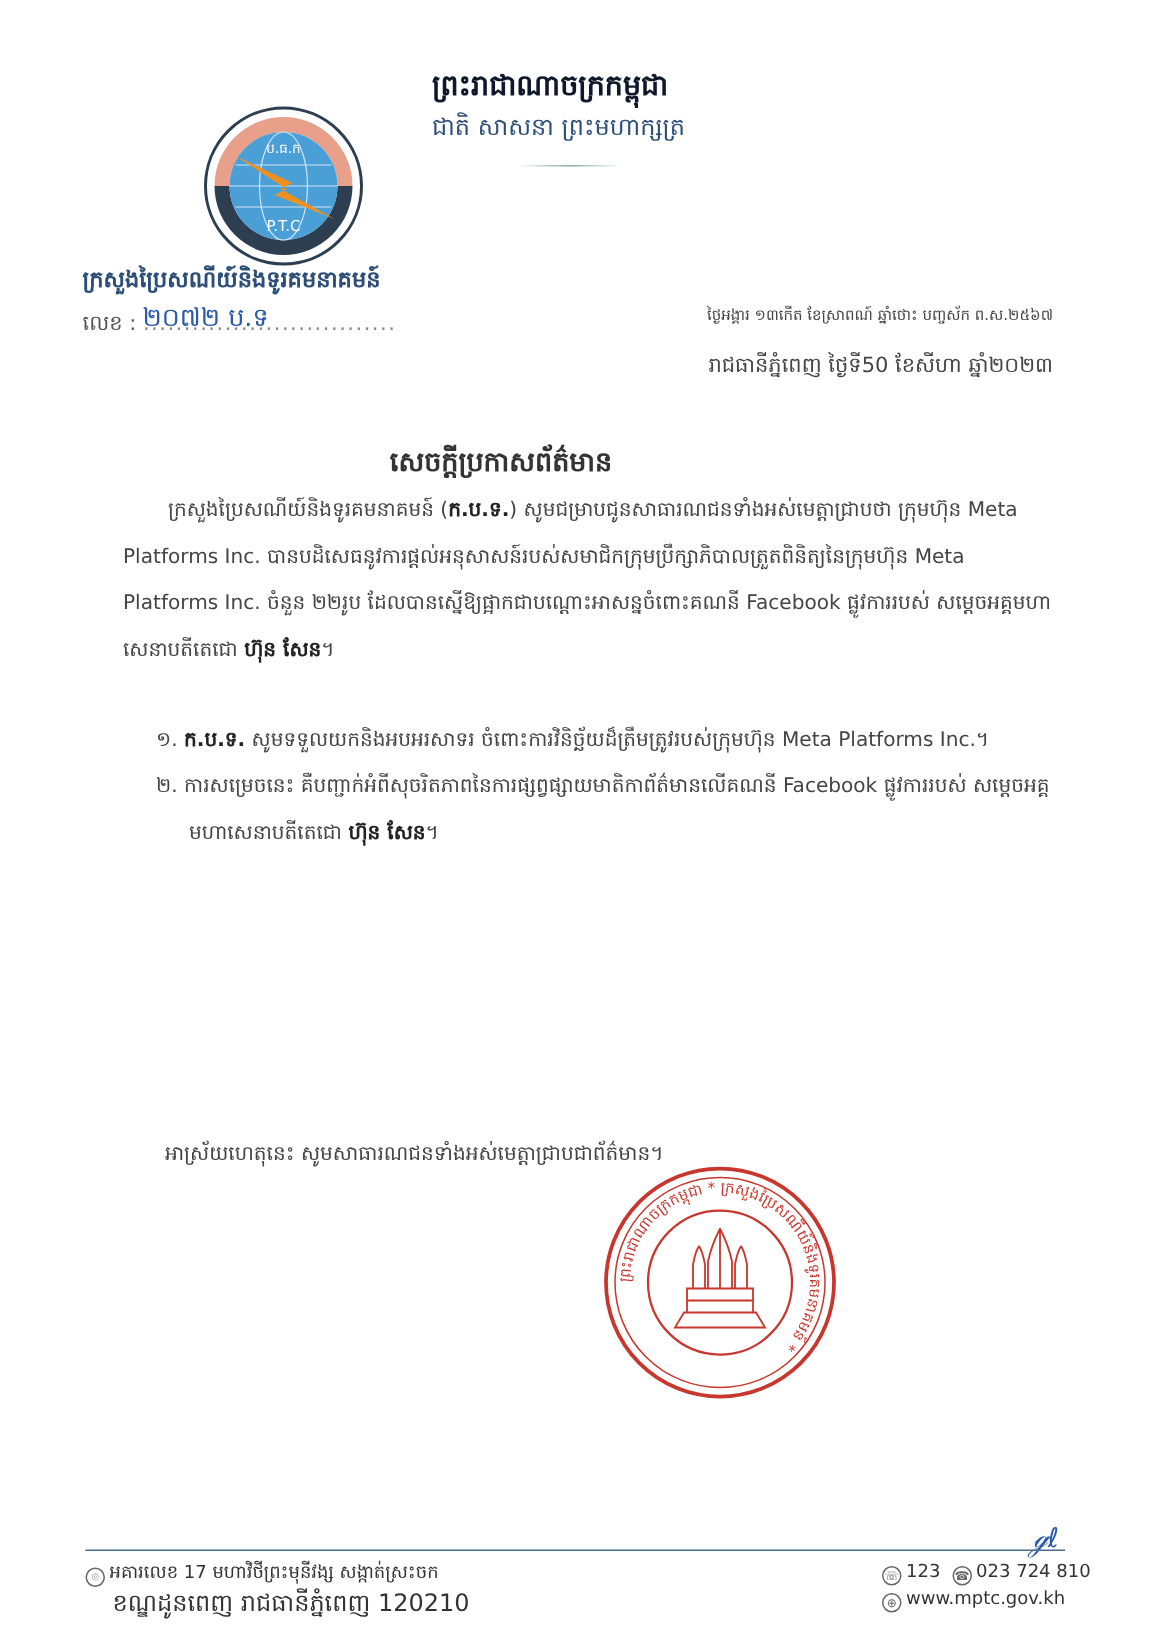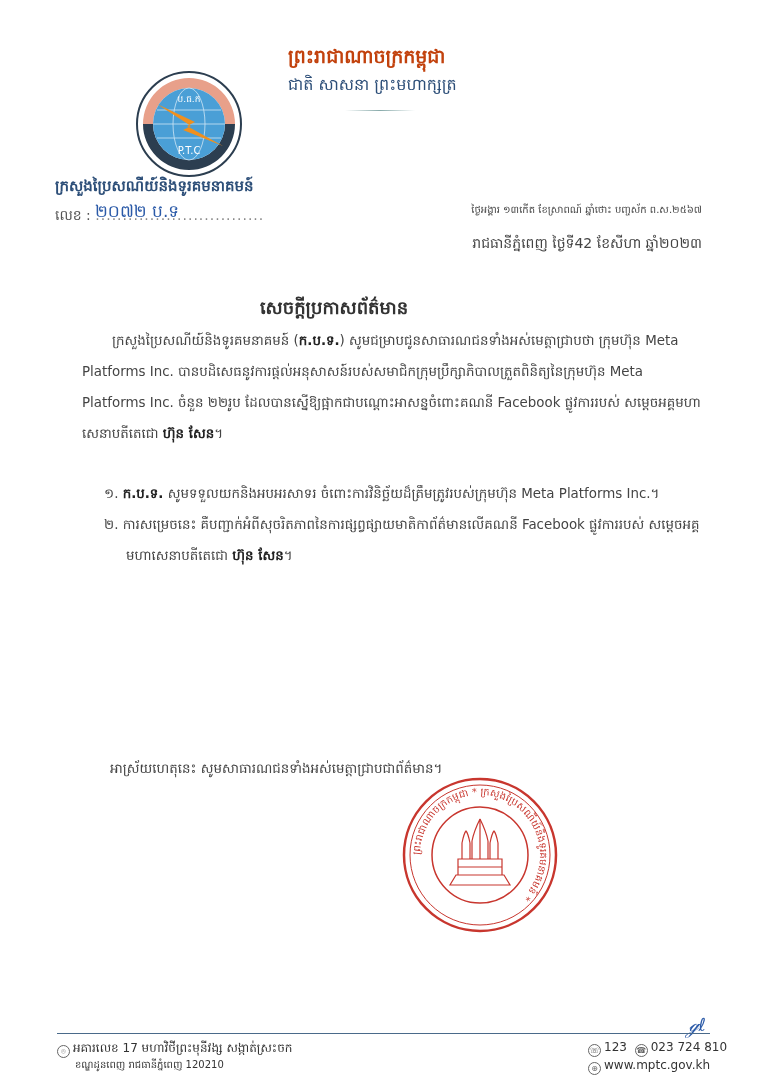--- a/index.html
+++ b/index.html
@@ -1,40 +1,40 @@
 <!DOCTYPE html>
 <html><head>
 <meta charset="utf-8">
 <style>
   html, body { margin: 0; padding: 0; background: #ffffff; }
   body { width: 768px; height: 1085px; position: relative; overflow: hidden;
          font-family: "DejaVu Sans", sans-serif; color: #333; }
   .abs { position: absolute; }
-  .kingdom1 { left: 288px; top: 44px; width: 220px; text-align: left; font-size: 19px; font-weight: bold; color: #c2410c; }
+  .kingdom1 { left: 288px; top: 44px; width: 220px; text-align: left; font-size: 19px; font-weight: bold; color: #0f172a; }
   .kingdom2 { left: 288px; top: 74px; width: 220px; font-size: 16px; font-weight: normal; color: #2c4e78; }
   .flourish { left: 345px; top: 110px; width: 70px; height: 1px; background: linear-gradient(90deg, transparent, #8aa, transparent); }
   .logo { left: 135px; top: 70px; width: 108px; height: 108px; }
   .ministry { left: 55px; top: 176px; font-size: 15px; font-weight: bold; color: #2c4e78; }
   .refno { left: 55px; top: 206px; font-size: 14px; color: #555; }
   .refno .val { color: #2b5aa8; font-size: 17px; }
   .refno .dots { color: #888; letter-spacing: 1px; }
   .date1 { right: 66px; top: 203px; font-size: 10px; color: #444; text-align: right; }
   .date2 { right: 66px; top: 234px; font-size: 14px; color: #444; text-align: right; }
   .title { left: 0; width: 668px; top: 296px; text-align: center; font-size: 18px; font-weight: bold; color: #333; }
   .para { left: 82px; width: 620px; top: 325px; font-size: 13.4px; line-height: 31px; color: #444; }
   .para .indent { display: inline-block; width: 30px; }
   b.strong { color: #222; margin-top: 20px; }
   .list { left: 104px; width: 600px; top: 478px; font-size: 13.4px; line-height: 31px; color: #444; }
   .list .item { padding-left: 22px; text-indent: -22px; margin-bottom: 0; }
   .closing { left: 110px; top: 760px; font-size: 13.4px; color: #444; }
   .seal { left: 400px; top: 775px; width: 160px; height: 160px; }
   .footer-line { left: 57px; top: 1033px; width: 653px; height: 1px; background: #4a6a8a; }
   .sig { left: 688px; top: 1012px; font-size: 18px; color: #2b5aa8; font-style: italic; }
   .addr1 { left: 57px; top: 1040px; font-size: 12px; color: #333; }
-  .addr2 { left: 75px; top: 1058px; font-size: 10px; color: #333; }
+  .addr2 { left: 75px; top: 1058px; font-size: 16px; color: #333; }
   .contact1 { left: 588px; top: 1040px; font-size: 12px; color: #333; }
   .contact2 { left: 588px; top: 1058px; font-size: 12px; color: #333; }
   .ico { display: inline-block; width: 11px; height: 11px; border: 1px solid #666; border-radius: 50%; vertical-align: -2px; margin-right: 3px; font-size: 8px; text-align: center; line-height: 11px; color: #666; }
 </style>
 </head>
 <body>
 
 <div class="abs kingdom1">ព្រះរាជាណាចក្រកម្ពុជា</div>
 <div class="abs kingdom2">ជាតិ សាសនា ព្រះមហាក្សត្រ</div>
 <div class="abs flourish"></div>
@@ -55,21 +55,21 @@
 
 <div class="abs ministry">ក្រសួងប្រៃសណីយ៍និងទូរគមនាគមន៍</div>
 <div class="abs refno">
   <span>លេខ :</span>
   <span class="dots">...............................</span>
 </div>
 <div class="abs refno" style="left:95px; top:200px;">
   <span class="val">២០៧២ ប.ទ</span>
 </div>
 <div class="abs date1">ថ្ងៃអង្គារ ១៣កើត ខែស្រាពណ៍ ឆ្នាំថោះ បញ្ចស័ក ព.ស.២៥៦៧</div>
-<div class="abs date2">រាជធានីភ្នំពេញ ថ្ងៃទី42 ខែសីហា ឆ្នាំ២០២៣</div>
+<div class="abs date2">រាជធានីភ្នំពេញ ថ្ងៃទី50 ខែសីហា ឆ្នាំ២០២៣</div>
 
 <div class="abs title">សេចក្តីប្រកាសព័ត៌មាន</div>
 
 <div class="abs para">
   <span class="indent"></span><span>ក្រសួងប្រៃសណីយ៍និងទូរគមនាគមន៍ (</span><b class="strong">ក.ប.ទ.</b><span>) សូមជម្រាបជូនសាធារណជនទាំងអស់មេត្តាជ្រាបថា ក្រុមហ៊ុន Meta Platforms Inc. បានបដិសេធនូវការផ្តល់អនុសាសន៍របស់សមាជិកក្រុមប្រឹក្សាភិបាលត្រួតពិនិត្យនៃក្រុមហ៊ុន Meta Platforms Inc. ចំនួន ២២រូប ដែលបានស្នើឱ្យផ្អាកជាបណ្តោះអាសន្នចំពោះគណនី Facebook ផ្លូវការរបស់ សម្តេចអគ្គមហាសេនាបតីតេជោ</span> <b class="strong">ហ៊ុន សែន</b><span>។</span>
 </div>
 
 <div class="abs list">
   <div class="item">
     <span>១.</span> <b class="strong">ក.ប.ទ.</b> <span>សូមទទួលយកនិងអបអរសាទរ ចំពោះការវិនិច្ឆ័យដ៏ត្រឹមត្រូវរបស់ក្រុមហ៊ុន Meta Platforms Inc.។</span>

